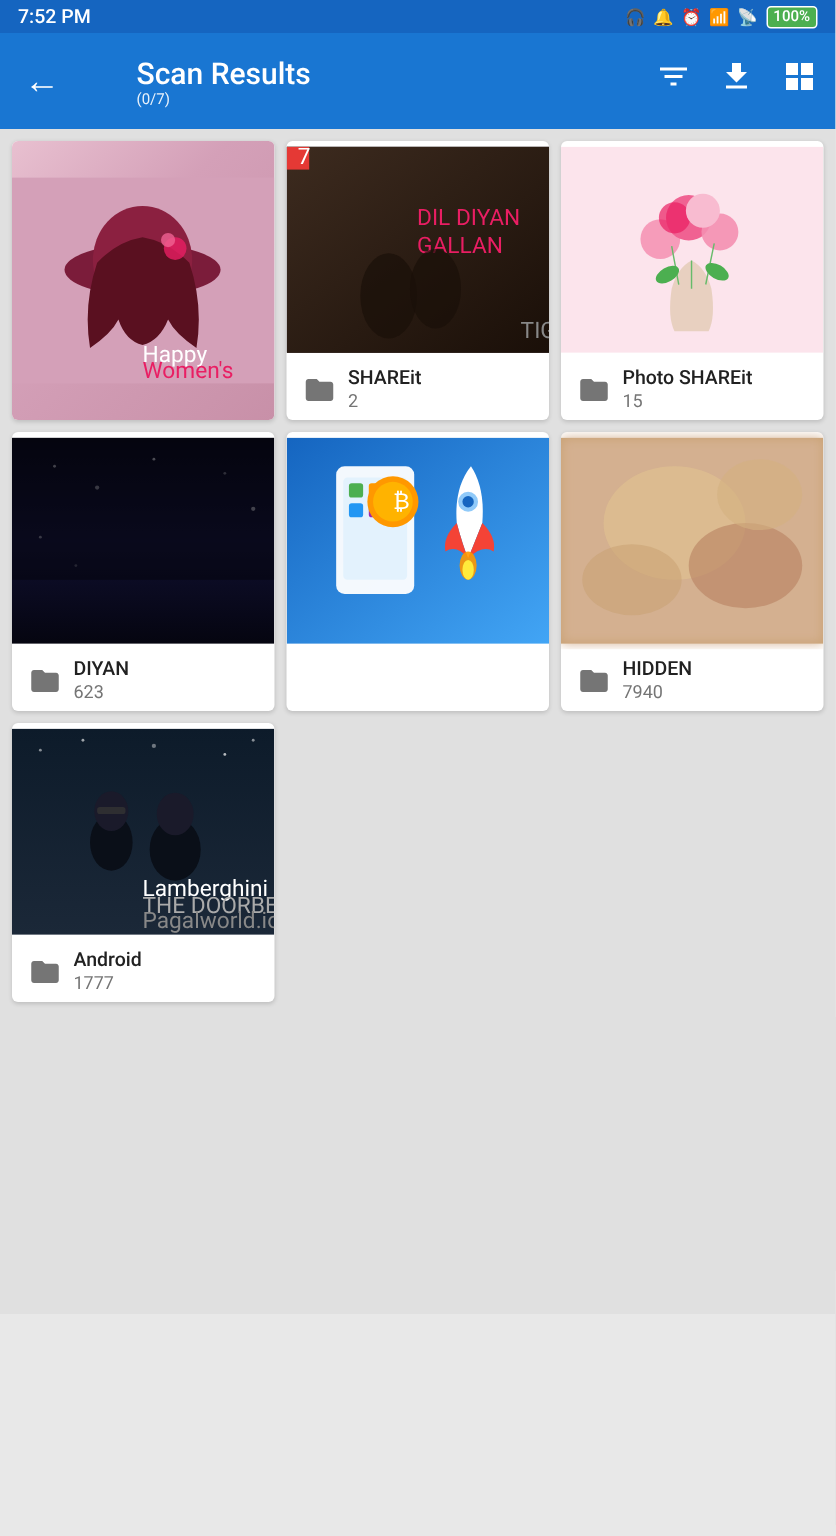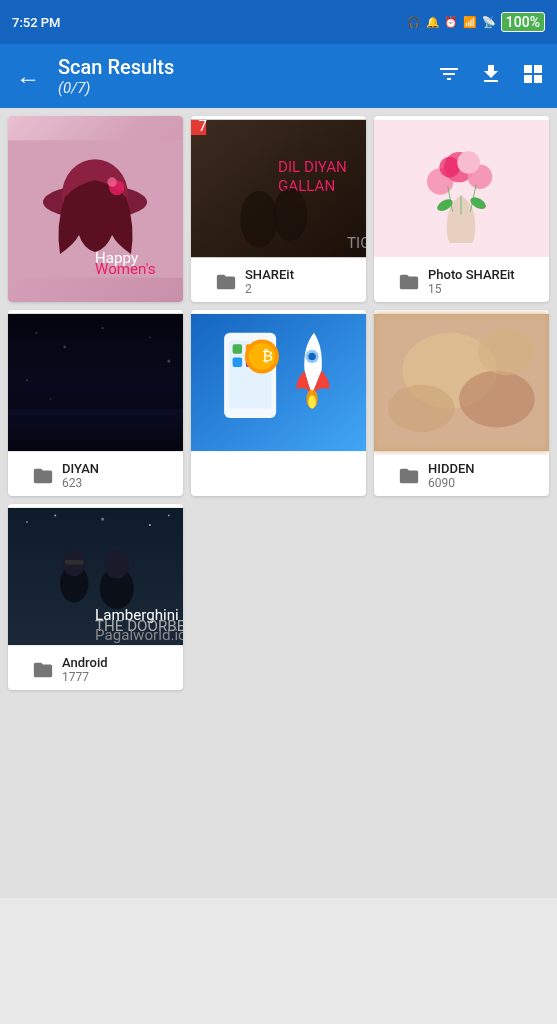--- a/index.html
+++ b/index.html
@@ -8,57 +8,57 @@
       width: 557px;
       min-height: 1024px;
       background: #e8e8e8;
       font-family: 'Roboto', Arial, sans-serif;
       overflow-x: hidden;
     }
 
     
     .status-bar {
       background: #1565C0;
-      height: 44px;
+      height: 22px;
       display: flex;
       align-items: center;
       justify-content: space-between;
       padding: 0 12px;
       color: white;
       font-size: 13px;
       font-weight: 500;
     }
     .status-bar-left { display: flex; align-items: center; gap: 4px; }
     .status-bar-right { display: flex; align-items: center; gap: 5px; font-size: 11px; }
     .battery-icon {
       display: inline-flex; align-items: center;
       background: #4CAF50; color: white;
-      font-size: 14px; padding: 1px 4px; border-radius: 3px;
+      font-size: 10px; padding: 1px 4px; border-radius: 3px;
       border: 1.5px solid white;
     }
 
     
     .app-bar {
       background: #1976D2;
       height: 64px;
       display: flex;
       align-items: center;
       padding: 0 12px;
       color: white;
       gap: 14px;
     }
     .app-bar-back {
       font-size: 24px;
       cursor: pointer;
       padding: 4px;
       color: white;
     }
-    .app-bar-title-area { flex: 1; }
+    .app-bar-title-area { flex: 1; margin-left: 33px; }
     .app-bar-title { font-size: 20px; font-weight: 500; }
-    .app-bar-subtitle { font-size: 15px; opacity: 0.9; font-style: italic; }
+    .app-bar-subtitle { font-size: 10px; opacity: 0.9; }
     .app-bar-actions { display: flex; align-items: center; gap: 18px; }
     .app-bar-action { color: white; font-size: 22px; cursor: pointer; }
 
     
     .grid-container {
       padding: 8px;
       display: grid;
       grid-template-columns: repeat(3, 1fr);
       gap: 8px;
       background: #e0e0e0;
@@ -76,21 +76,21 @@
       width: 100%;
       height: 145px;
       object-fit: cover;
       display: block;
       position: relative;
       overflow: hidden;
     }
     .grid-item-info {
       display: flex;
       align-items: center;
-      padding: 6px 24px;
+      padding: 6px 11px;
       gap: 8px;
     }
     .grid-item-text {}
     .grid-item-name {
       font-size: 13px;
       font-weight: 500;
       color: #212121;
       white-space: nowrap;
       overflow: hidden;
       text-overflow: ellipsis;
@@ -341,21 +341,21 @@
         <ellipse cx="50" cy="100" rx="35" ry="25" fill="#c8a070" opacity="0.5"></ellipse>
         <ellipse cx="140" cy="40" rx="30" ry="25" fill="#d4b080" opacity="0.6"></ellipse>
       </svg>
     </div>
     <div class="grid-item-info">
       <svg class="folder" viewBox="0 0 24 24" fill="#757575">
         <path d="M10 4H4c-1.1 0-2 .9-2 2v12c0 1.1.9 2 2 2h16c1.1 0 2-.9 2-2V8c0-1.1-.9-2-2-2h-8l-2-2z"></path>
       </svg>
       <div class="grid-item-text">
         <div class="grid-item-name">HIDDEN</div>
-        <div class="grid-item-count">6090</div>
+        <div class="grid-item-count">7940</div>
       </div>
     </div>
   </div>
 
   <div class="grid-item">
     <div class="grid-item-thumb">
       <svg width="100%" height="100%" viewBox="0 0 185 145">
         <defs>
           <linearGradient id="androidBg" x1="0%" y1="0%" x2="0%" y2="100%">
             <stop offset="0%" style="stop-color:#0d1b2a"></stop>

